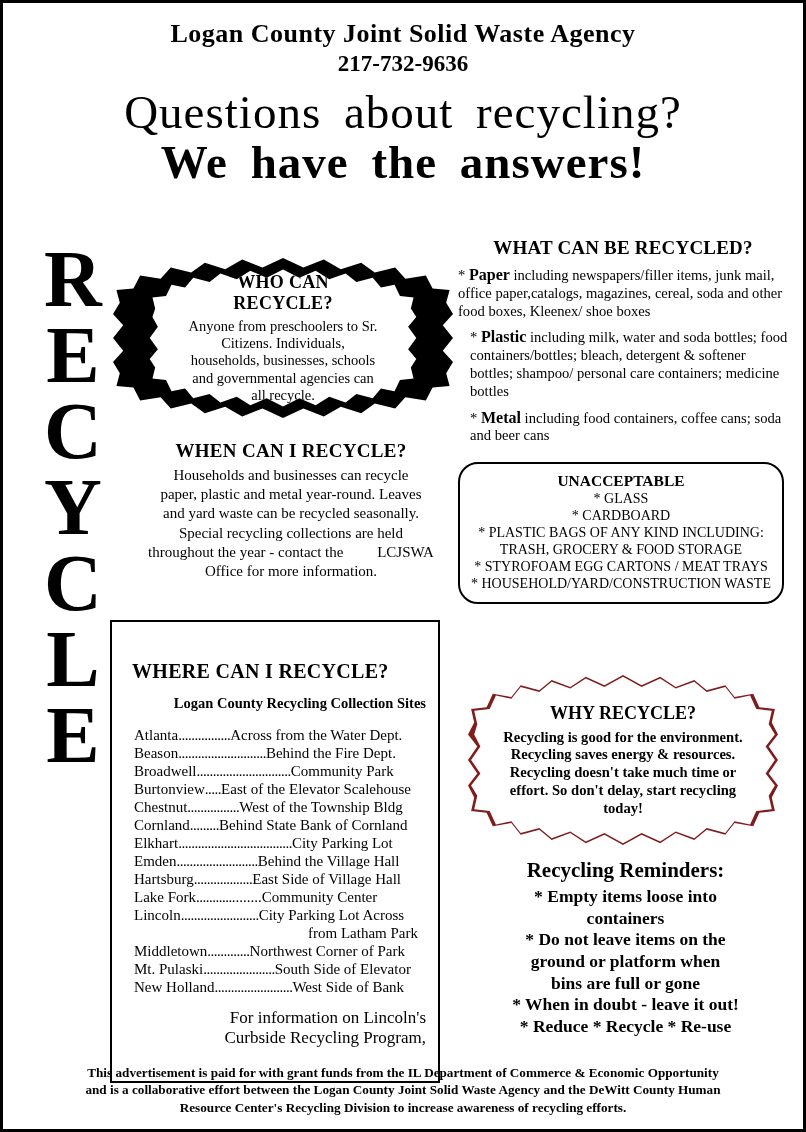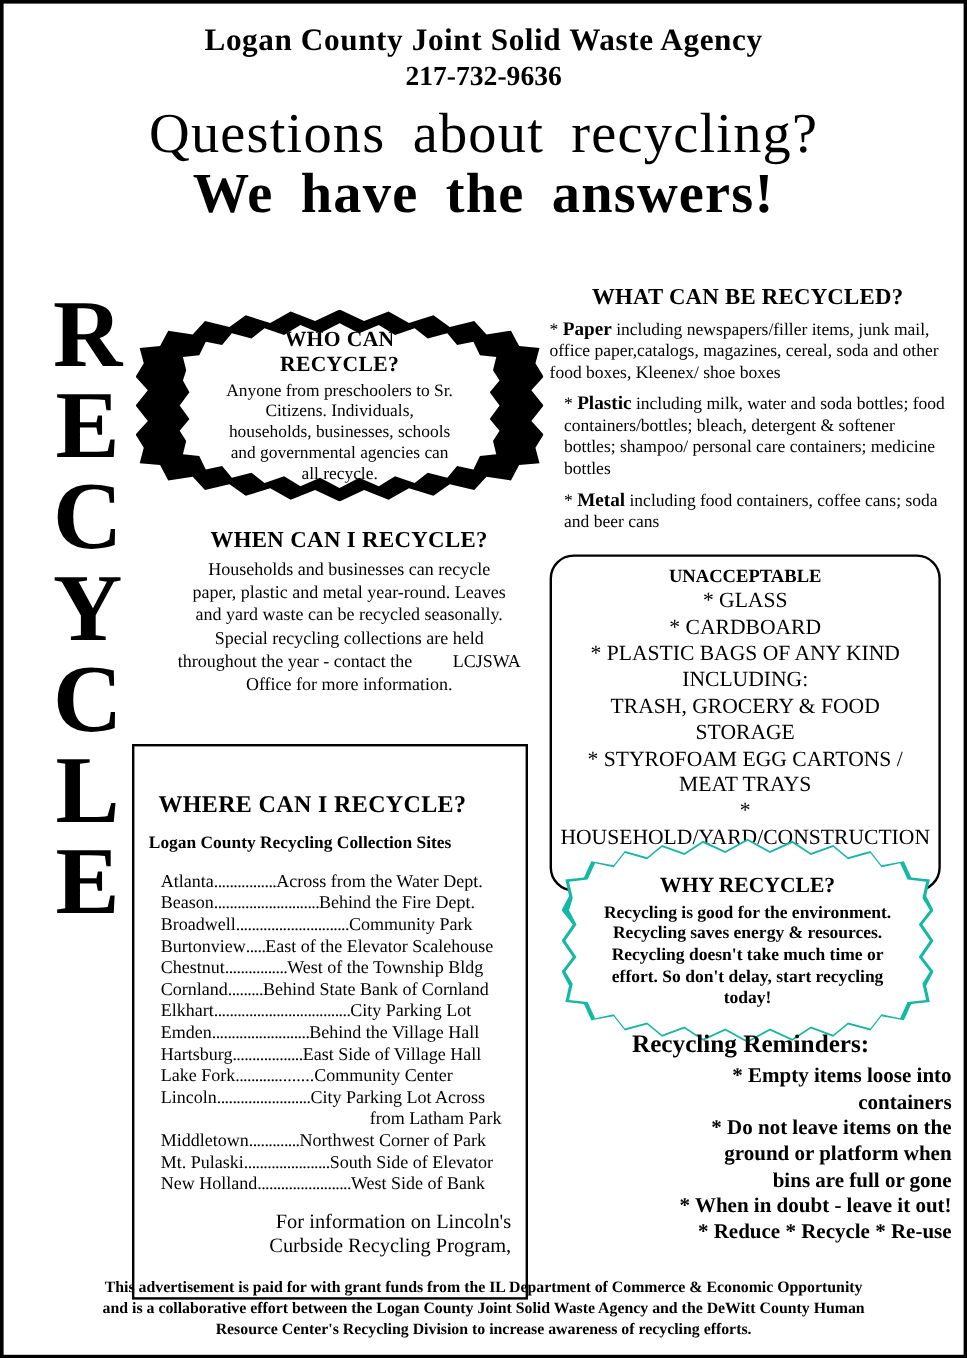--- a/index.html
+++ b/index.html
@@ -157,39 +157,39 @@
     width:326px;
     border:2px solid #000;
     border-radius:20px;
     box-sizing:border-box;
     padding:8px 6px 10px 6px;
     text-align:center;
   }
   .unacc .t1{font-weight:bold;font-size:15.5px;line-height:1.15;}
   .unacc .t2{font-weight:bold;font-size:15.5px;line-height:1.15;margin-bottom:2px;}
   .unacc ul{list-style:none;margin:0;padding:0;}
-  .unacc li{font-size:18px;line-height:1.22;}
+  .unacc li{font-size:14px;line-height:1.22;}
   
   .where{
     position:absolute;
     left:107px; top:617px;
     width:330px;
     height:463px;
     border:2px solid #000;
     box-sizing:border-box;
     padding:30px 12px 8px 12px;
   }
   .where h2{
     margin:8px 0 12px 8px;
     font-size:20px;
     font-weight:bold;
     letter-spacing:0.3px;
   }
   .where .sub{
-    text-align:left;
+    text-align:right;
     font-weight:bold;
     font-size:14.5px;
     margin-bottom:14px;
   }
   .where .site{
     font-size:15px;
     line-height:1.2;
     white-space:nowrap;
     margin-left:10px;
   }
@@ -202,23 +202,23 @@
   }
   .where .footnote{
     text-align:right;
     font-size:17px;
     line-height:1.2;
     margin-top:12px;
   }
   
   .burst-why{
     position:absolute;
-    left:465px; top:696px;
+    left:465px; top:672px;
     width:310px;height:170px;
-    background:#14b8a6;
+    background:#7f1d1d;
     clip-path:polygon(
       50% 0%, 56% 6%, 62% 1%, 67% 7%, 73% 3%, 77% 9%, 83% 6%, 86% 13%, 92% 11%,
       94% 19%, 99% 20%, 98% 28%, 100% 35%, 97% 42%, 100% 50%, 97% 58%, 100% 65%,
       98% 72%, 99% 80%, 94% 81%, 92% 89%, 86% 87%, 83% 94%, 77% 91%, 73% 97%,
       67% 93%, 62% 99%, 56% 94%, 50% 100%, 44% 94%, 38% 99%, 33% 93%, 27% 97%,
       23% 91%, 17% 94%, 14% 87%, 8% 89%, 6% 81%, 1% 80%, 2% 72%, 0% 65%, 3% 58%,
       0% 50%, 3% 42%, 0% 35%, 2% 28%, 1% 20%, 6% 19%, 8% 11%, 14% 13%, 17% 6%,
       23% 9%, 27% 3%, 33% 7%, 38% 1%, 44% 6%);
   }
   .burst-why-inner{
@@ -249,21 +249,20 @@
   .reminders h2{
     margin:0 0 3px 0;
     font-size:21px;
     font-weight:bold;
   }
   .reminders p{
     margin:0;
     font-weight:bold;
     font-size:17.5px;
     line-height:1.24;
-    text-align:right;
   }
   
   .disclaimer{
     position:absolute;
     left:60px; right:60px; bottom:12px;
     text-align:center;
     font-weight:bold;
     font-size:13.2px;
     line-height:1.35;
   }

